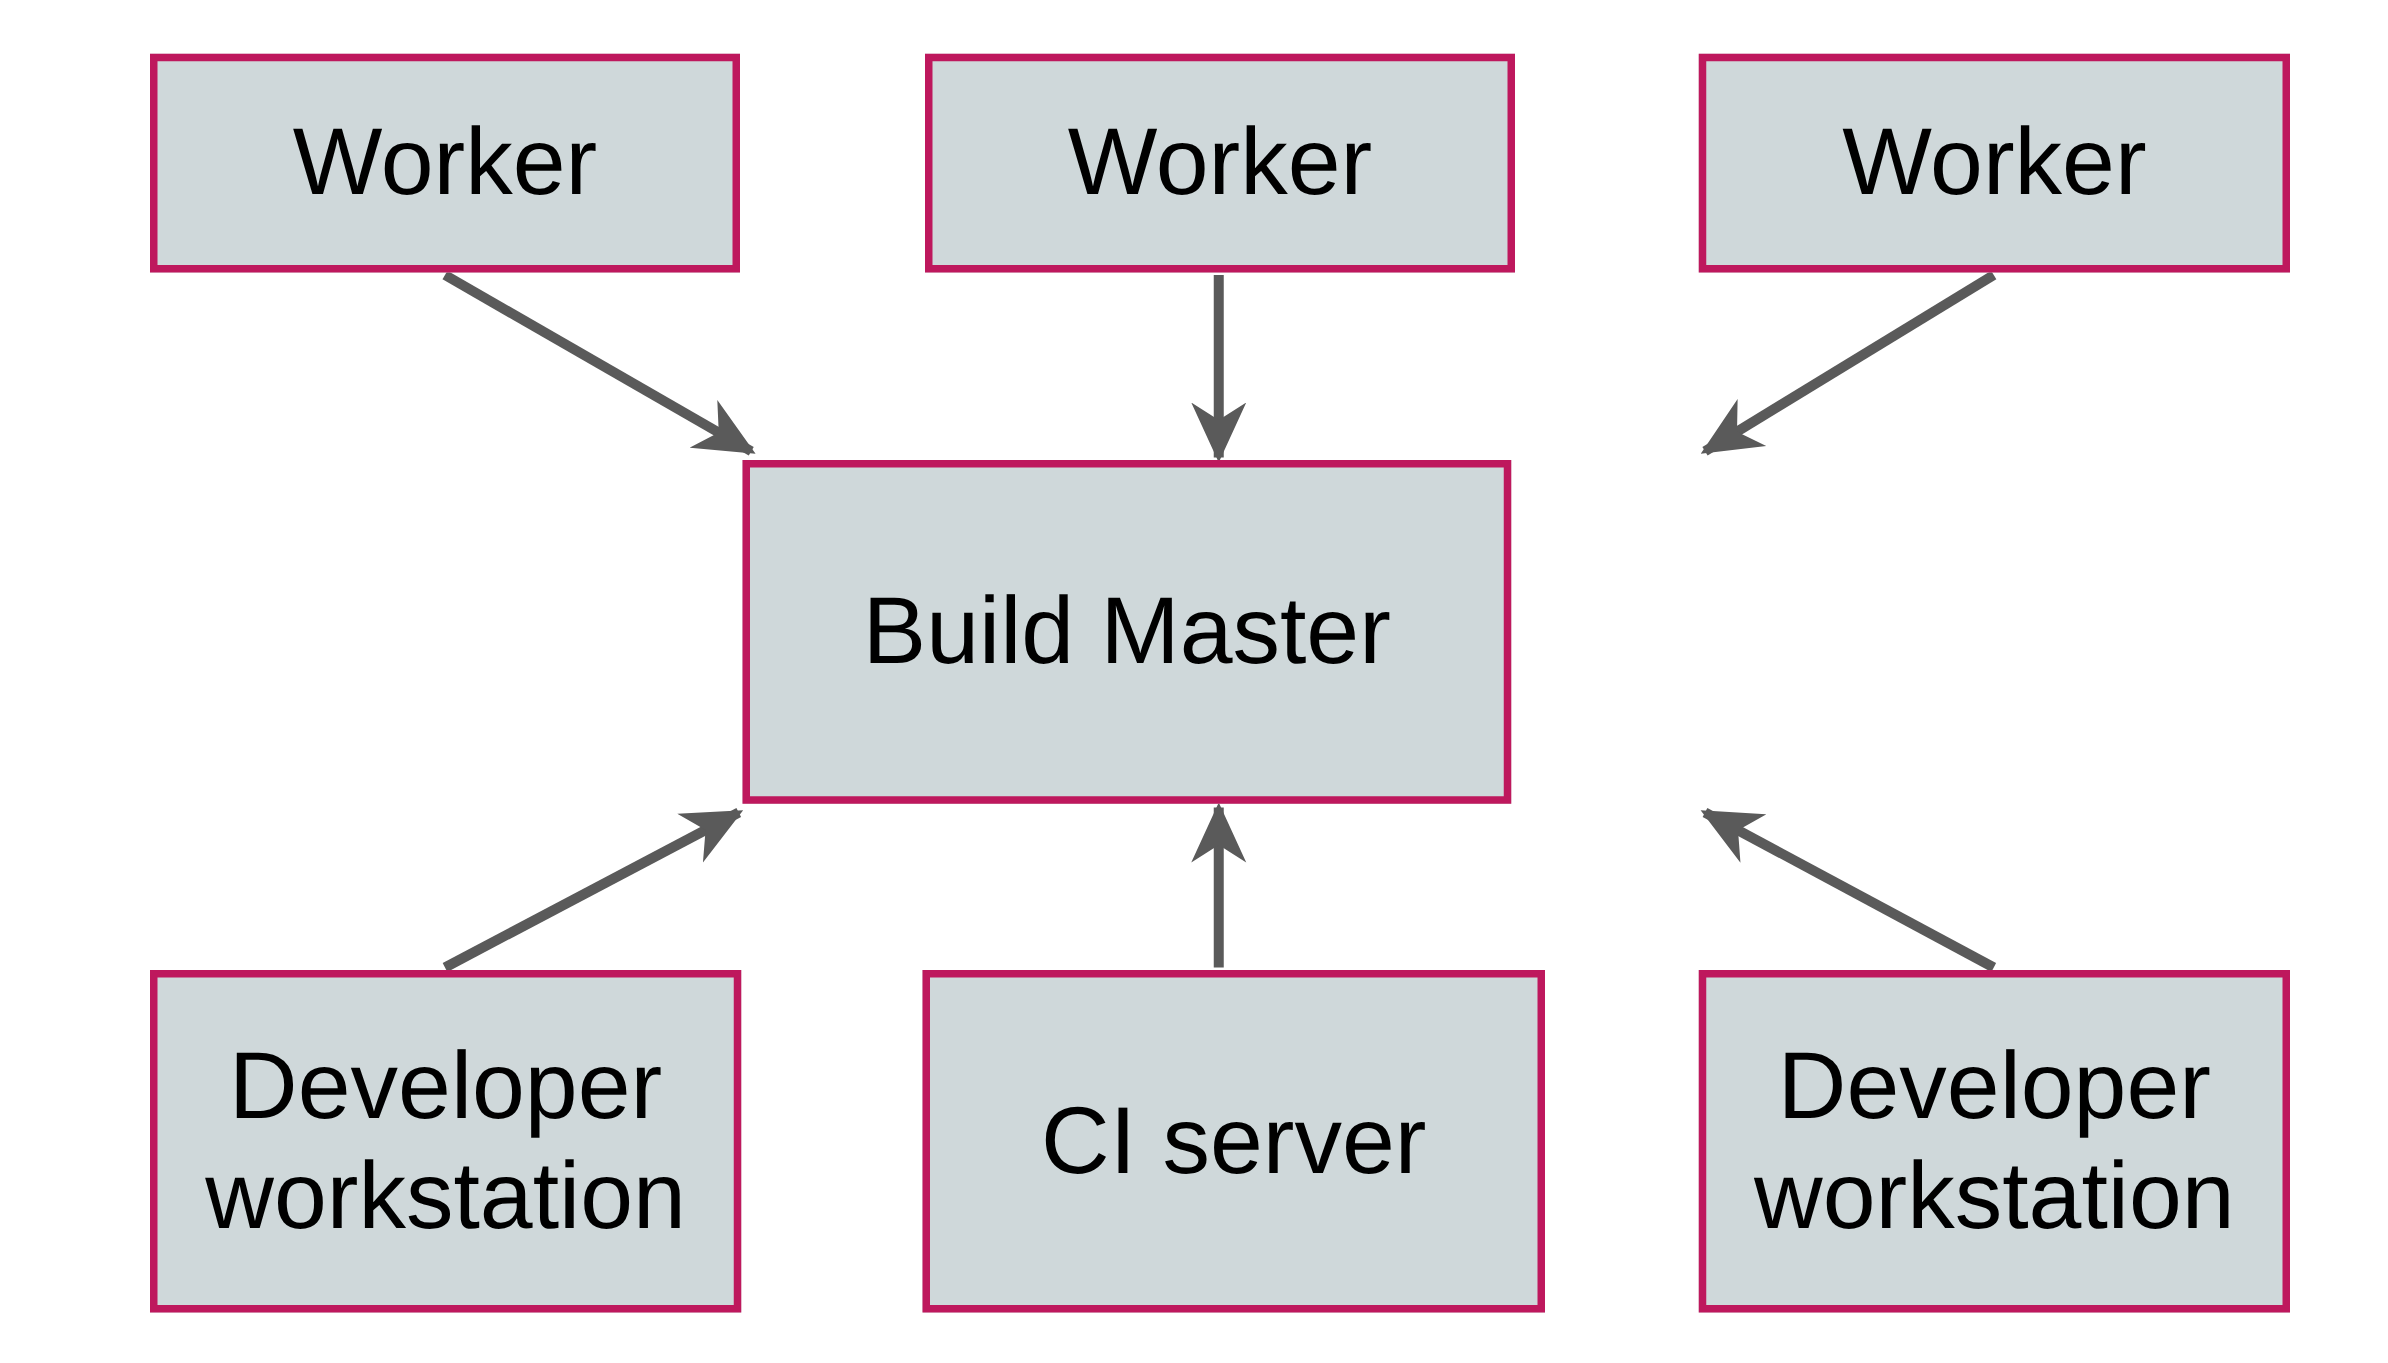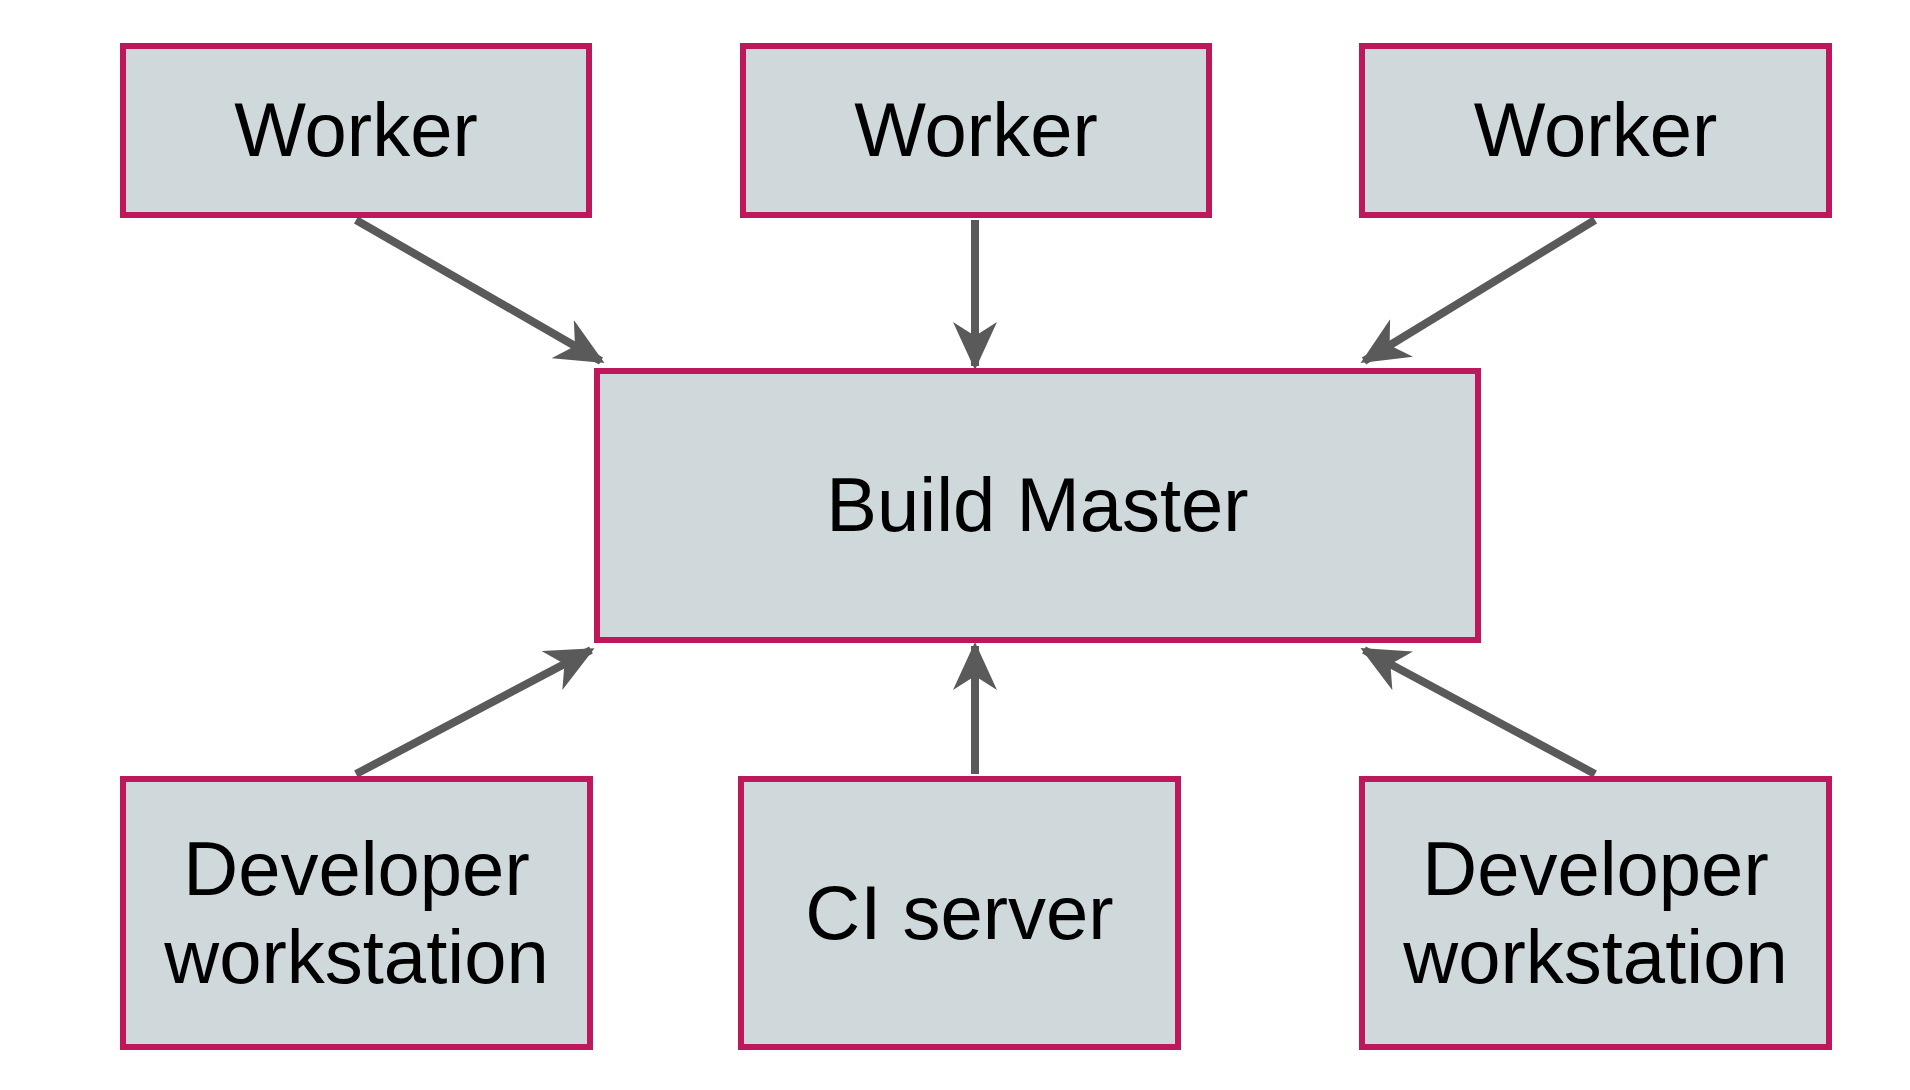--- a/index.html
+++ b/index.html
@@ -27,24 +27,24 @@
     color: #000000;
     font-size: 76px;
     line-height: 1.16;
     letter-spacing: 0px;
   }
   
   .node.worker-1 { left: 120px;  top: 43px;  width: 472px; height: 175px; }
   .node.worker-2 { left: 740px;  top: 43px;  width: 472px; height: 175px; }
   .node.worker-3 { left: 1359px; top: 43px;  width: 473px; height: 175px; }
   
-  .node.build-master { left: 594px; top: 368px; width: 887px; height: 275px; }
+  .node.build-master { left: 594px; top: 368px; width: 615px; height: 275px; }
   
   .node.dev-1 { left: 120px;  top: 776px; width: 473px; height: 274px; padding: 0 30px; }
-  .node.ci    { left: 738px;  top: 776px; width: 443px; height: 274px; }
+  .node.ci    { left: 738px;  top: 776px; width: 498px; height: 274px; }
   .node.dev-2 { left: 1359px; top: 776px; width: 473px; height: 274px; padding: 0 30px; }
 
   svg.arrows {
     position: absolute;
     left: 0;
     top: 0;
     width: 1910px;
     height: 1090px;
     pointer-events: none;
   }

